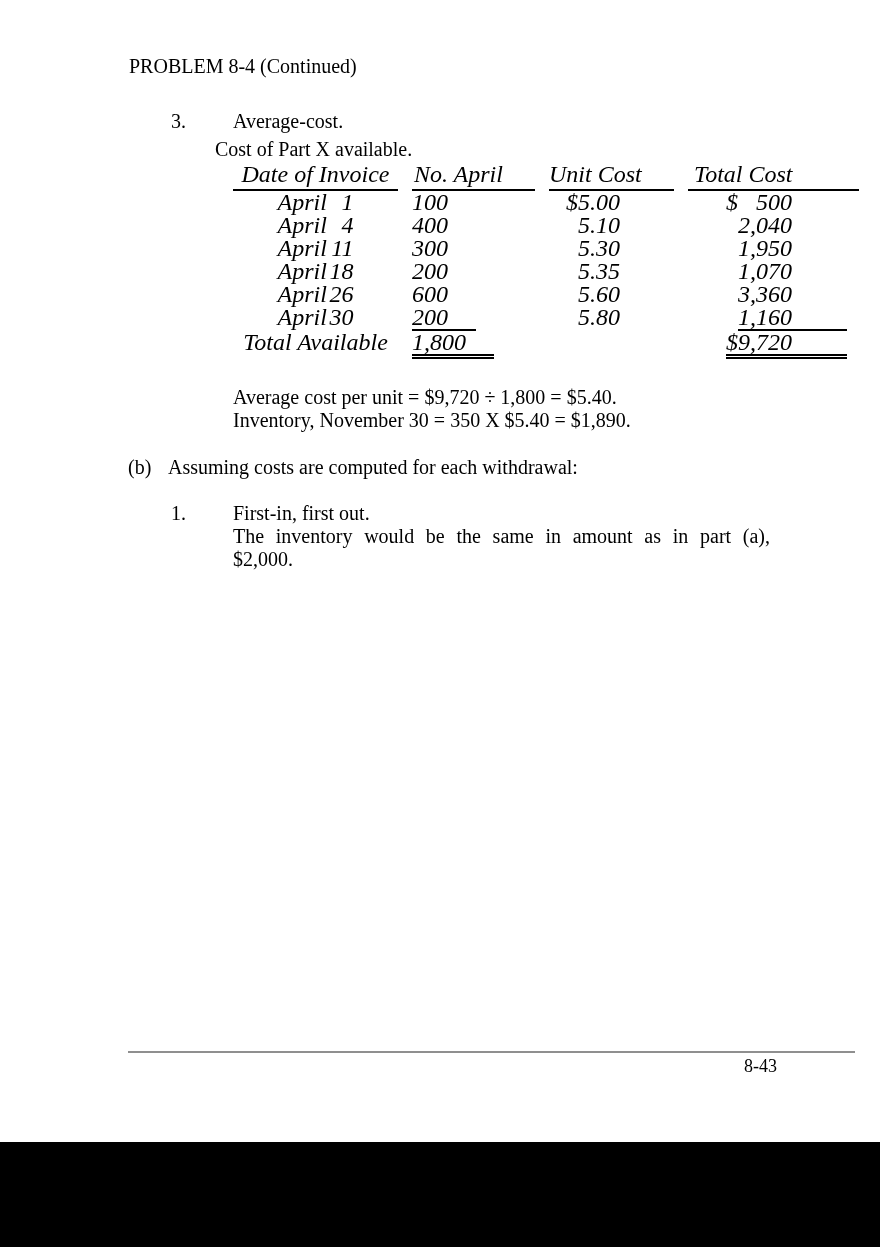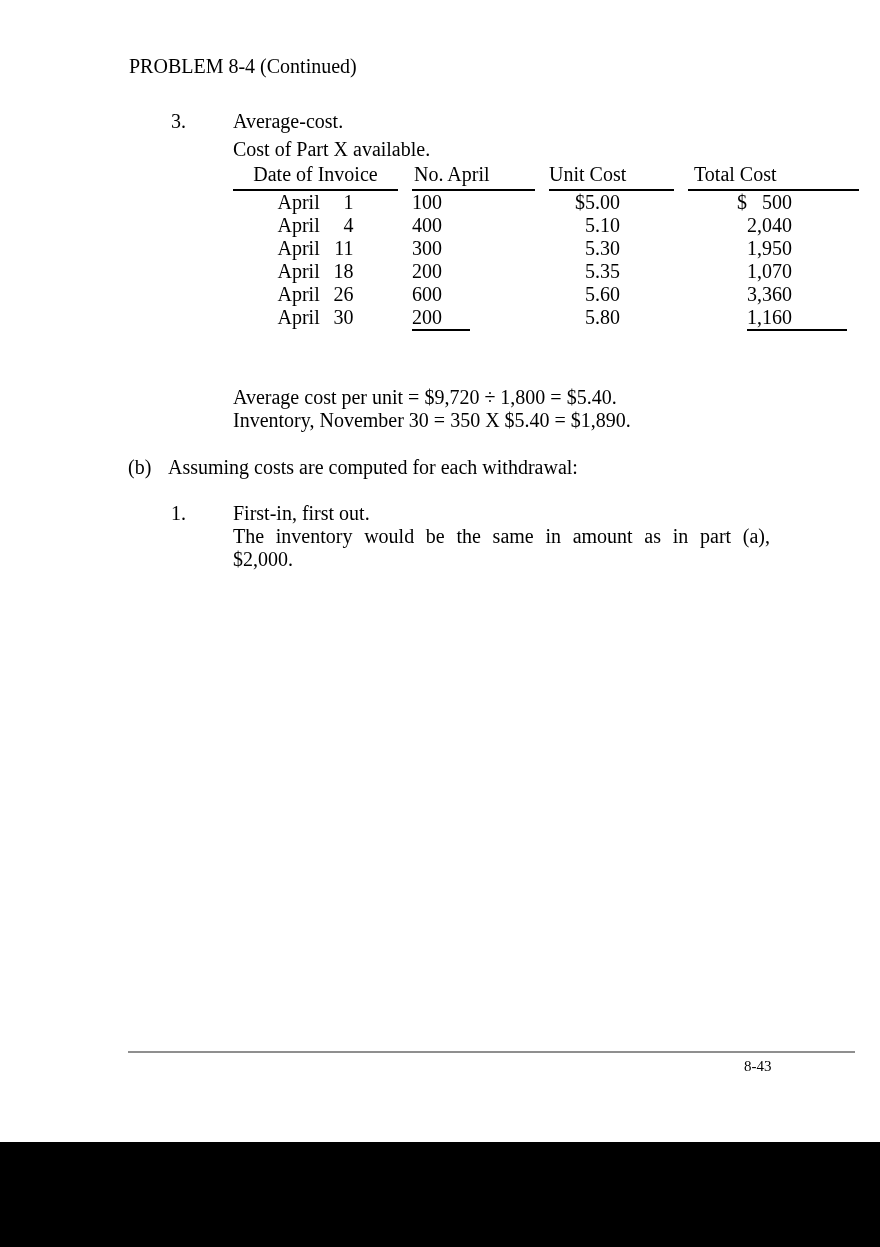--- a/index.html
+++ b/index.html
@@ -12,22 +12,23 @@
     overflow:hidden;
     font-size:20px;
     line-height:23px;
   }
   .abs { position:absolute; white-space:nowrap; }
 
   
   .cost-table {
     border-collapse:separate;
     border-spacing:14px 0;
-    font-size:20px;
+    font-size:24px;
     line-height:23px;
+    font-style:italic;
   }
   .cost-table th {
     font-weight:400;
     border-bottom:2px solid #000;
     padding:0 0 3px 0;
     height:26px;
     vertical-align:bottom;
     white-space:nowrap;
   }
   th.h-date  { width:165px; text-align:center; }
@@ -57,37 +58,37 @@
     text-align-last:justify;
     white-space:normal;
   }
 
   
   .footer-rule {
     left:128px; top:1051px;
     width:727px; height:2px;
     background:#8f8f8f;
   }
-  .page-num { font-size:15px; line-height:16px; }
+  .page-num { font-size:18px; line-height:16px; }
 
   
   .letterbox {
     left:0; top:1142px;
     width:880px; height:105px;
     background:#000;
   }
 </style>
 </head>
 <body>
 
 <div class="abs" style="left:129px; top:55px;">PROBLEM 8-4 (Continued)</div>
 
 <div class="abs" style="left:171px; top:110px;">3.</div>
 <div class="abs" style="left:233px; top:110px;">Average-cost.</div>
-<div class="abs" style="left:233px; top:138px;">Cost of Part X available.</div>
+<div class="abs" style="left:215px; top:138px;">Cost of Part X available.</div>
 
 <table class="cost-table abs" style="left:219px; top:160px;">
   <thead>
     <tr>
       <th class="h-date">Date of Invoice</th>
       <th class="h-units">No. April</th>
       <th class="h-cost">Unit Cost</th>
       <th class="h-total">Total Cost</th>
     </tr>
   </thead>
@@ -139,20 +140,26 @@
     </tr>
     <tr>
       <td class="c-date"><span class="date-box">
             <span>April</span>
             <span>30</span>
           </span></td>
       <td class="c-units"><span class="val rule1">200</span></td>
       <td class="c-cost"><span>5.80</span></td>
       <td class="c-total"><span class="val rule1">1,160</span></td>
     </tr>
+    <tr>
+      <td class="c-date"><span>Total Available</span></td>
+      <td class="c-units"><span class="val rule2">1,800</span></td>
+      <td class="c-cost"></td>
+      <td class="c-total"><span class="val rule2">$9,720</span></td>
+    </tr>
   </tbody>
 </table>
 
 <div class="abs" style="left:233px; top:386px;">Average cost per unit = $9,720 ÷ 1,800 = $5.40.</div>
 <div class="abs" style="left:233px; top:409px;">Inventory, November 30 = 350 X $5.40 = $1,890.</div>
 
 <div class="abs" style="left:128px; top:456px;">(b)</div>
 <div class="abs" style="left:168px; top:456px;">Assuming costs are computed for each withdrawal:</div>
 
 <div class="abs" style="left:171px; top:502px;">1.</div>

